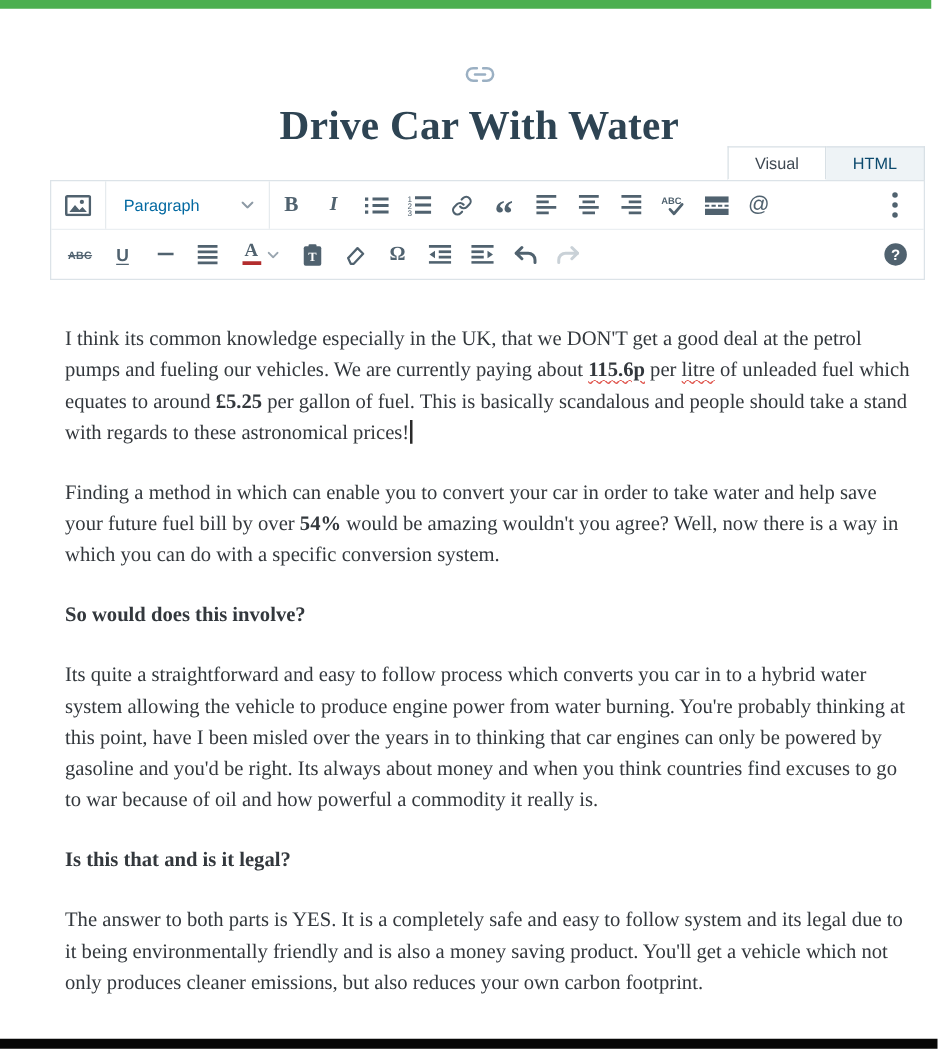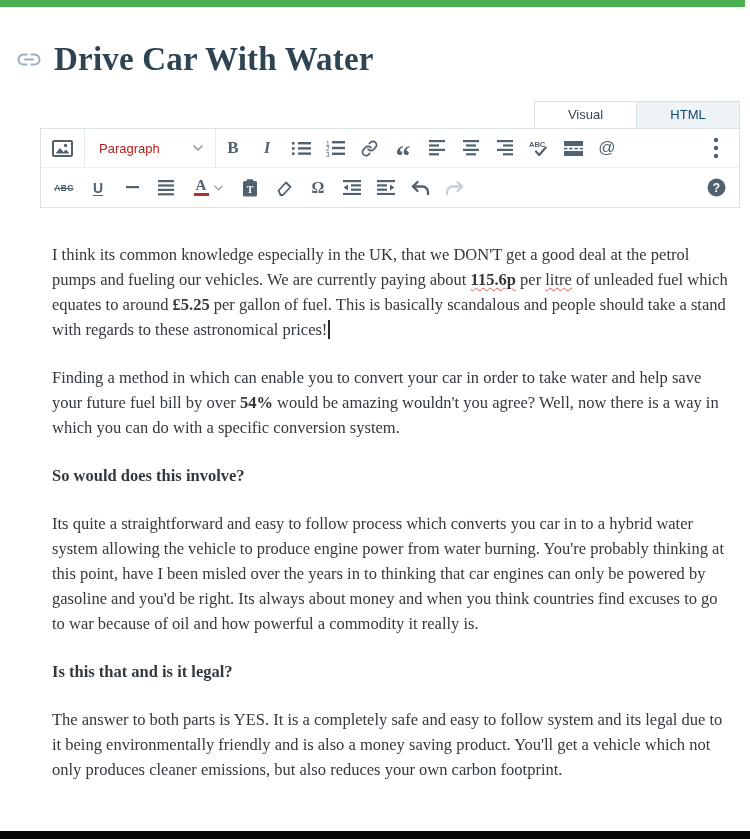--- a/index.html
+++ b/index.html
@@ -4,53 +4,53 @@
 <style>
   html,body{margin:0;padding:0;}
   body{
     width:750px;height:839px;position:relative;overflow:hidden;
     background:#ffffff;font-family:"Liberation Sans",sans-serif;
   }
   .topbar{position:absolute;top:0;left:0;width:745px;height:7px;background:#4caf50;}
   .page{padding-top:7px;}
 
   
-  .header{display:flex;align-items:center;gap:13px;margin:30px 0 0 17px;height:44px;}
+  .header{display:flex;align-items:center;gap:13px;margin:46px 0 0 17px;height:44px;flex-direction:column;}
   .link-icon{display:flex;align-items:center;color:#9bb0c3;}
   .post-title{
     font-family:"Liberation Serif",serif;font-weight:700;font-size:33px;
     color:#2e4453;letter-spacing:.2px;line-height:44px;white-space:nowrap;
   }
 
   
   .editor{margin:20px 0 0 40px;width:700px;}
   .tabs{display:flex;justify-content:flex-end;position:relative;z-index:2;}
   .tab{
-    width:103px;height:27px;box-sizing:border-box;text-align:center;line-height:26px;
+    width:79px;height:27px;box-sizing:border-box;text-align:center;line-height:26px;
     font-size:13px;border:1px solid #d8e0e5;cursor:pointer;
   }
   .tab.active{background:#fff;color:#3e4852;border-bottom:1px solid #fff;margin-bottom:-1px;}
   .tab.inactive{background:#eef3f6;color:#0c4a6e;border-left:none;border-bottom:none;}
 
   .toolbar{border:1px solid #dce3e8;background:#fff;position:relative;z-index:1;}
   .tb-row{display:flex;align-items:stretch;height:39px;box-sizing:border-box;}
   .tb-row1{border-bottom:1px solid #ebeff2;}
   .tb-row2{padding-left:6px;}
   .tb-btn{
     width:34px;display:flex;align-items:center;justify-content:center;
     color:#50626f;cursor:pointer;flex:none;
   }
   .tb-btn.media-cell{width:43px;border-right:1px solid #e6ebee;}
   .tb-btn.w-split{width:50px;gap:5px;}
   .tb-btn.disabled{color:#c9d1d7;cursor:default;}
   .tb-btn.push,.tb-select.push{margin-left:auto;}
   .tb-btn.push{margin-right:6px;}
   .tb-select{
     display:flex;align-items:center;justify-content:space-between;width:104px;flex:none;
-    padding:0 12px 0 14px;border-right:1px solid #e6ebee;color:#b91c1c;font-size:13px;cursor:pointer;
+    padding:0 12px 0 14px;border-right:1px solid #e6ebee;color:#0369a1;font-size:13px;cursor:pointer;
   }
 
   
   .gB{font-family:"Liberation Serif",serif;font-weight:900;font-size:17px;}
   .gI{font-family:"Liberation Serif",serif;font-style:italic;font-weight:700;font-size:16px;}
   .gU{font-weight:700;font-size:14px;text-decoration:underline;text-underline-offset:2px;}
   .gQ{font-family:"Liberation Serif",serif;font-weight:700;font-size:30px;line-height:8px;position:relative;top:8px;}
   .gAt{font-size:17px;}
   .gOmega{font-size:16px;font-weight:600;font-family:"Liberation Serif",serif;}
   .gStrike{font-size:8.5px;font-weight:700;text-decoration:line-through;letter-spacing:.3px;}

